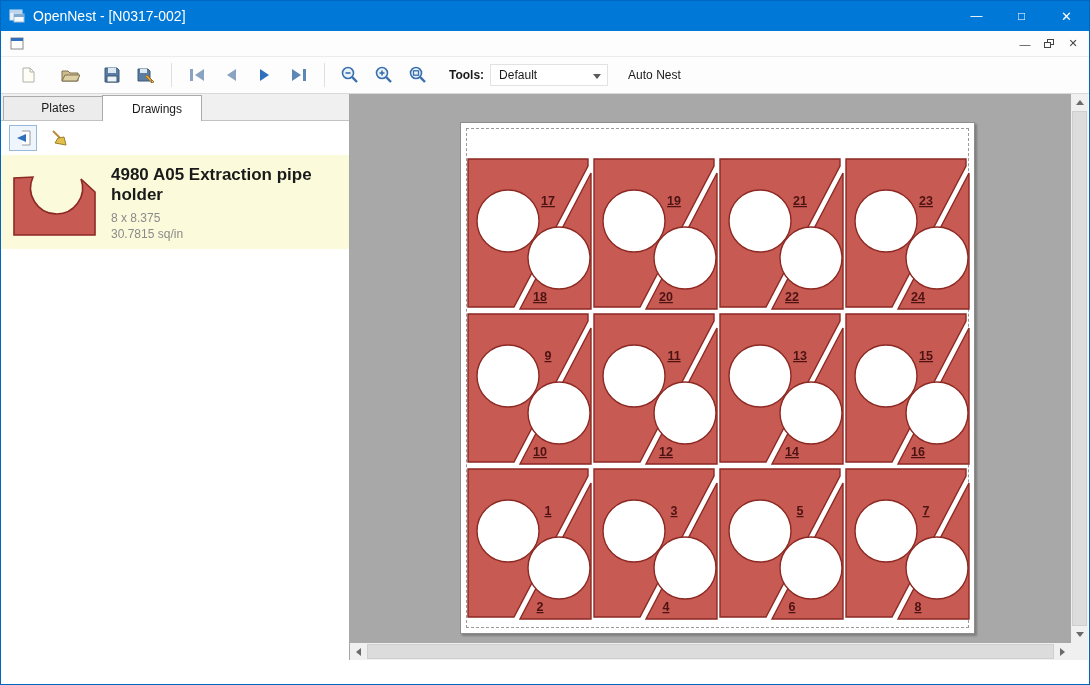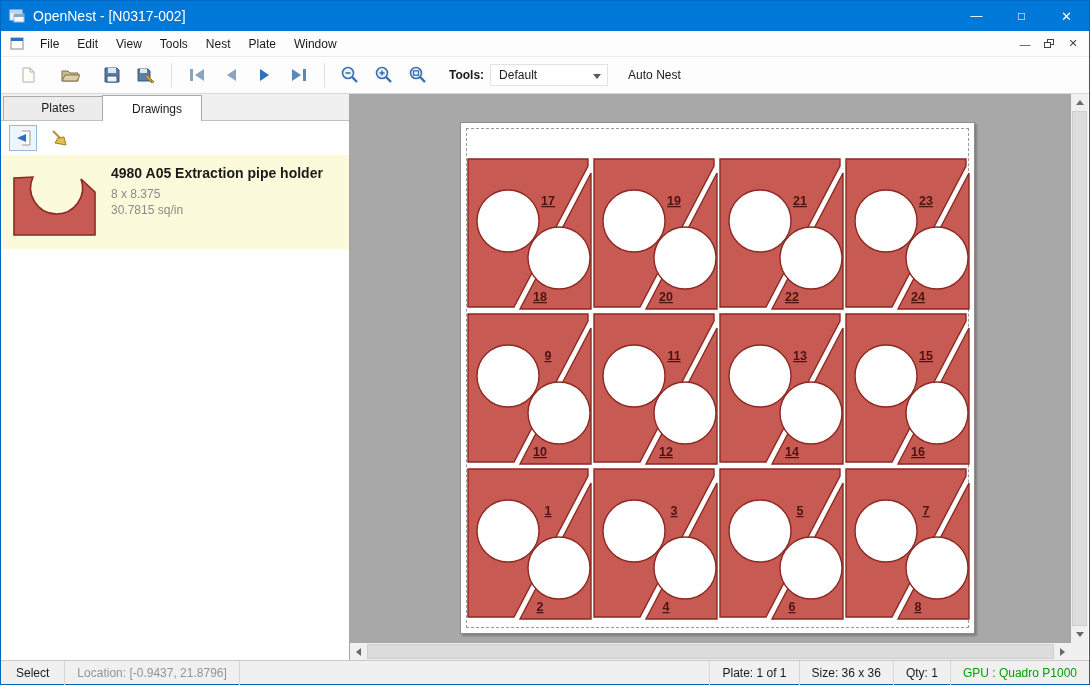--- a/index.html
+++ b/index.html
@@ -42,21 +42,21 @@
   .left-panel { width:349px; border-right:1px solid #a6a6a6; display:flex; flex-direction:column; background:#fff; }
   .tab-strip { height:27px; background:#f0f0f0; display:flex; align-items:flex-end; border-bottom:1px solid #c2c2c2; padding-left:2px; flex:none; }
   .tab { min-width:100px; text-align:center; padding:4px 14px 5px 24px; border:1px solid #ababab; border-bottom:none; background:#ececec; margin-right:-1px; position:relative; }
   .tab.active { background:#fff; margin-bottom:-1px; padding-top:6px; z-index:2; }
   .panel-toolbar { height:34px; display:flex; align-items:center; padding-left:8px; gap:8px; flex:none; }
   .mini-btn { width:28px; height:26px; display:flex; align-items:center; justify-content:center; border:1px solid transparent; background:#fff; }
   .mini-btn.bordered { border-color:#9ab8d8; background:#eef5fc; }
   .drawing-item { display:flex; background:#fbfbdc; padding:4px 6px; height:94px; flex:none; cursor:default; }
   .thumb-box { width:96px; display:flex; align-items:center; justify-content:center; flex:none; }
   .drawing-texts { padding:6px 0 0 8px; }
-  .drawing-title { font-weight:bold; font-size:14px; margin-bottom:5px; }
+  .drawing-title { font-weight:bold; font-size:17px; margin-bottom:5px; }
   .drawing-sub { color:#8a8a8a; line-height:16px; }
 
   
   .canvas-col { flex:1; display:flex; flex-direction:column;text-align:right; }
   .canvas-row { height:549px; display:flex; flex:none; }
   .canvas { position:relative; width:721px; background:#a8a8a8; overflow:hidden; }
   .plate { position:absolute; left:110px; top:28px; width:515px; height:512px; background:#fff; border:1px solid #8c8c8c; box-shadow:2px 2px 2px rgba(0,0,0,0.25); }
   .plate .dashed { position:absolute; left:5px; top:5px; right:5px; bottom:5px; border:1px dashed #9a9a9a; pointer-events:none; }
   .plate svg.pair { position:absolute; }
 
@@ -103,29 +103,20 @@
     <div class="cap-btn close">✕</div>
   </div>
 
   <div class="menubar">
     <span class="mdi-icon">
       <svg width="14" height="13">
         <rect x="1" y="1" width="12" height="11" fill="#fff" stroke="#8a8a8a"></rect>
         <rect x="1" y="1" width="12" height="3" fill="#2f6fbd"></rect>
       </svg>
     </span>
-    <div style="display:flex;">
-        <div class="menu-item">File</div>
-        <div class="menu-item">Edit</div>
-        <div class="menu-item">View</div>
-        <div class="menu-item">Tools</div>
-        <div class="menu-item">Nest</div>
-        <div class="menu-item">Plate</div>
-        <div class="menu-item">Window</div>
-      </div>
     <span class="spacer"></span>
     <div class="mdi-btn">—</div>
     <div class="mdi-btn">
       <span class="mdi-restore-glyph">
           <span class="back"></span>
           <span class="front"></span>
         </span>
     </div>
     <div class="mdi-btn" style="margin-right:4px;">✕</div>
   </div>
@@ -377,23 +368,14 @@
           <div class="sb-thumb-h"></div>
           <div class="sb-arrow">
               <span class="tri-right"></span>
             </div>
         </div>
         <div class="scroll-corner"></div>
       </div>
     </div>
   </div>
 
-  <div class="statusbar">
-    <div class="sb-cell sb-mode">Select</div>
-    <div class="sb-cell sb-location">Location: [-0.9437, 21.8796]</div>
-    <span class="spacer"></span>
-    <div class="sb-cell sb-right">Plate: 1 of 1</div>
-    <div class="sb-cell sb-right">Size: 36 x 36</div>
-    <div class="sb-cell sb-right">Qty: 1</div>
-    <div class="sb-cell sb-right sb-gpu">GPU : Quadro P1000</div>
-  </div>
 
 </div>
 
 </body></html>

